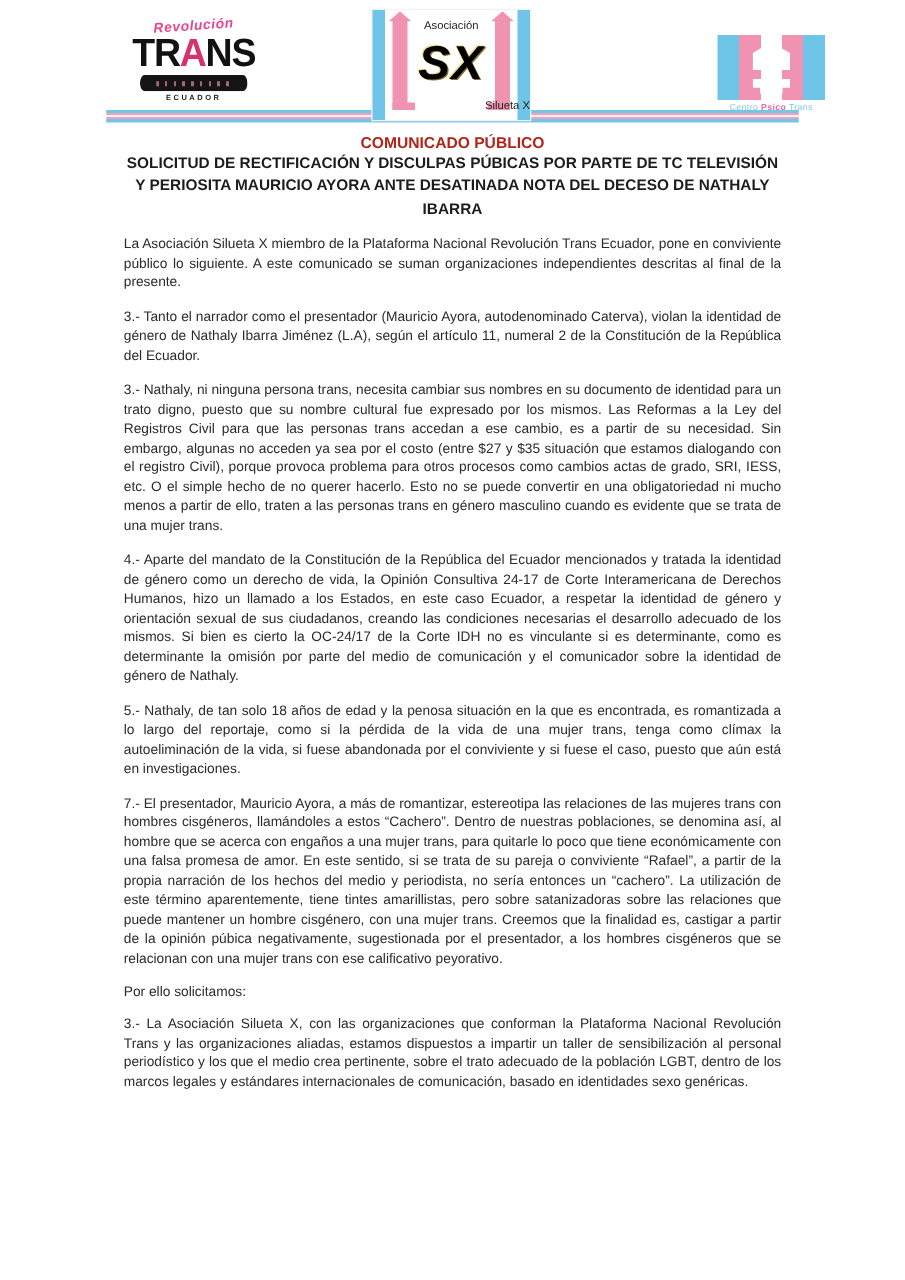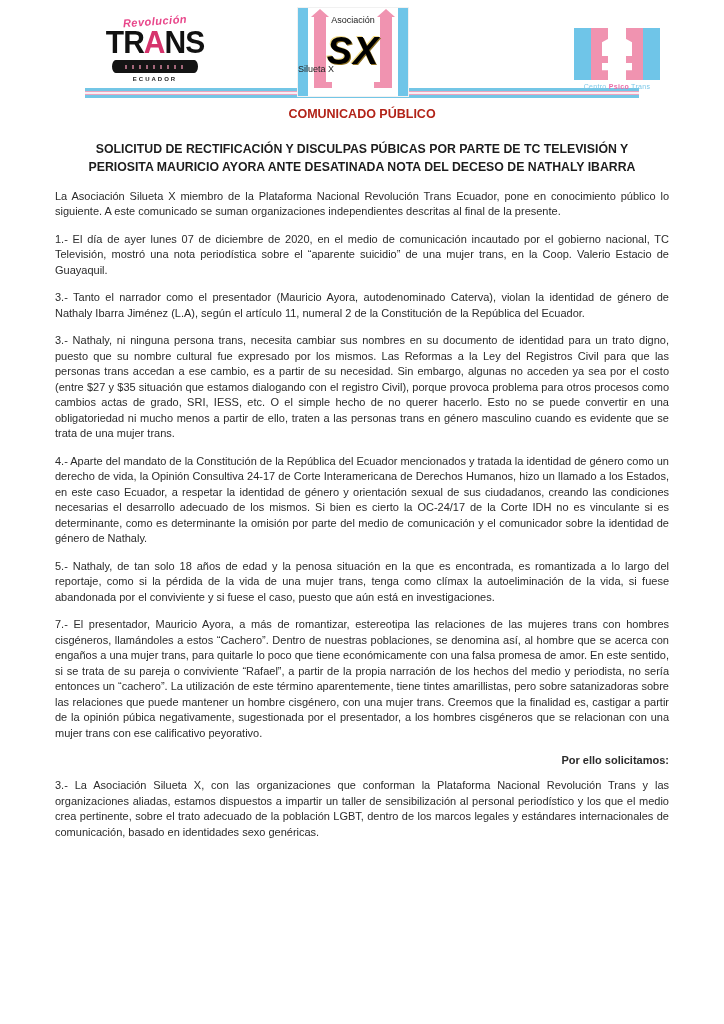--- a/index.html
+++ b/index.html
@@ -14,60 +14,60 @@
   
   .hdr{position:relative;height:88px;}
   .trans-logo{position:absolute;left:100px;top:16px;width:110px;text-align:center;line-height:1;}
   .trans-script{font-size:11px;font-style:italic;font-weight:bold;color:#e8468a;transform:rotate(-4deg);letter-spacing:.5px;}
   .trans-word{font-size:30px;font-weight:bold;color:#111;letter-spacing:-1px;transform:scaleY(1.05);margin-top:1px;}
   .trans-word .a-letter{color:#d6336c;}
   .trans-ribbon{position:relative;margin:2px auto 0;width:86px;height:13px;background:#141414;border-radius:4px/7px;
     background-image:repeating-linear-gradient(90deg, rgba(240,147,176,.65) 0 2px, rgba(20,20,20,0) 2px 7px);
     background-size:70% 4px;background-position:center;background-repeat:no-repeat;}
   .trans-country{margin-top:3px;font-size:6px;font-weight:bold;letter-spacing:2px;color:#222;}
-  .sx-logo{position:absolute;left:298px;top:8px;width:110px;height:88px;background:#fff;z-index:3;
+  .sx-logo{position:absolute;left:298px;top:8px;width:126px;height:88px;background:#fff;z-index:3;
     box-shadow:0 0 0 1px #f1f1f1;}
   .sx-stripe{position:absolute;top:0;bottom:0;width:10px;}
   .sx-stripe.l{left:0;background:#6fc5e8;}
   .sx-stripe.r{right:0;background:#6fc5e8;}
   .sx-bracket{position:absolute;top:8px;bottom:8px;width:12px;background:#f093b0;}
   .sx-bracket.l{left:16px;}
   .sx-bracket.r{right:16px;}
   .sx-bracket::before{content:"";position:absolute;top:-7px;left:50%;transform:translateX(-50%);
     border-left:9px solid transparent;border-right:9px solid transparent;border-bottom:8px solid #f093b0;}
   .sx-bracket::after{content:"";position:absolute;bottom:0;width:18px;height:6px;background:#f093b0;}
   .sx-bracket.l::after{left:0;}
   .sx-bracket.r::after{right:0;}
   .sx-top{position:absolute;top:7px;left:0;right:0;text-align:center;font-size:9px;color:#222;}
   .sx-letters{position:absolute;top:22px;left:0;right:0;text-align:center;
     font-size:38px;font-weight:bold;font-style:italic;color:#000000;
     text-shadow:1px 1px 0 #8a6d1f, -1px -1px 0 #f3dd8a;letter-spacing:1px;}
-  .sx-bottom{position:absolute;bottom:22px;left:0;right:0;text-align:left;font-size:9px;color:#222;}
+  .sx-bottom{position:absolute;bottom:7px;left:0;right:0;text-align:right;font-size:9px;color:#222;}
   .cpt-logo{position:absolute;left:574px;top:28px;width:86px;text-align:center;}
   .cpt-box{position:relative;width:86px;height:52px;
     background:linear-gradient(to right,#6fc5e8 0 20%,#f093b0 20% 40%,#ffffff 40% 60%,#f093b0 60% 80%,#6fc5e8 80% 100%);}
   .cpt-house{position:absolute;left:50%;top:6px;transform:translateX(-50%);width:30px;height:22px;background:#ffffff;
     clip-path:polygon(50% 0,100% 38%,100% 100%,0 100%,0 38%);}
   .cpt-feet{position:absolute;left:50%;bottom:5px;transform:translateX(-50%);width:30px;height:12px;background:#ffffff;
     clip-path:polygon(0 0,35% 0,35% 100%,65% 100%,65% 0,100% 0,100% 60%,80% 60%,80% 100%,20% 100%,20% 60%,0 60%);}
   .cpt-caption{margin-top:3px;font-size:7px;letter-spacing:.3px;}
   .cpt-caption .w1{color:#7ec8e8;}
   .cpt-caption .w2{color:#e96ba8;font-weight:bold;}
   .cpt-caption .w3{color:#7ec8e8;}
   
   .bar{margin:0 85px;}
   .bar-top{height:10px;
     background:linear-gradient(to bottom,#73c6e6 0 26%,#eca3be 26% 42%,#f6eff5 42% 58%,#eca3be 58% 74%,#73c6e6 74% 100%);}
   
-  .content{padding:0 55px;}
+  .content{padding:0 99px;}
   .kicker{margin-top:9px;text-align:center;font-weight:bold;font-size:12.5px;color:#b22318;}
-  .doc-title{margin:19px auto 0;max-width:580px;text-align:center;font-weight:bold;
+  .doc-title{margin:0 auto 0;max-width:580px;text-align:center;font-weight:bold;
     font-size:12.3px;line-height:1.5;color:#1c1c1c;}
   .para{margin:12px 0 0;font-size:11px;line-height:1.41;text-align:justify;color:#2b2b2b;}
-  .solicit{margin:13px 0 0;text-align:right;font-weight:bold;font-size:11px;color:#2b2b2b;}
+  .solicit{margin:13px 0 0;text-align:left;font-weight:normal;font-size:11px;color:#2b2b2b;}
 </style>
 </head>
 <body>
 
 <div class="page">
 
   <div class="hdr">
 
     <div class="trans-logo">
       <div class="trans-script">Revolución</div>
@@ -95,22 +95,21 @@
     </div>
 
   </div>
 
   <div class="bar bar-top"></div>
 
   <main class="content">
     <div class="kicker">COMUNICADO PÚBLICO</div>
     <h1 class="doc-title">SOLICITUD DE RECTIFICACIÓN Y DISCULPAS PÚBICAS POR PARTE DE TC TELEVISIÓN Y PERIOSITA MAURICIO AYORA ANTE DESATINADA NOTA DEL DECESO DE NATHALY IBARRA</h1>
 
-    <p class="para">La Asociación Silueta X miembro de la Plataforma Nacional Revolución Trans Ecuador, pone en conocimiento público lo siguiente. A este comunicado se suman organizaciones independientes descritas al final de la presente.</p>
-    <p class="para">1.- El día de ayer lunes 07 de diciembre de 2020, en el medio de comunicación incautado por el gobierno nacional, TC Televisión, mostró una nota periodística sobre el “aparente suicidio” de una mujer trans, en la Coop. Valerio Estacio de Guayaquil.</p>
+    <p class="para">La Asociación Silueta X miembro de la Plataforma Nacional Revolución Trans Ecuador, pone en conviviente público lo siguiente. A este comunicado se suman organizaciones independientes descritas al final de la presente.</p>
     <p class="para">3.- Tanto el narrador como el presentador (Mauricio Ayora, autodenominado Caterva), violan la identidad de género de Nathaly Ibarra Jiménez (L.A), según el artículo 11, numeral 2 de la Constitución de la República del Ecuador.</p>
     <p class="para">3.- Nathaly, ni ninguna persona trans, necesita cambiar sus nombres en su documento de identidad para un trato digno, puesto que su nombre cultural fue expresado por los mismos. Las Reformas a la Ley del Registros Civil para que las personas trans accedan a ese cambio, es a partir de su necesidad. Sin embargo, algunas no acceden ya sea por el costo (entre $27 y $35 situación que estamos dialogando con el registro Civil), porque provoca problema para otros procesos como cambios actas de grado, SRI, IESS, etc. O el simple hecho de no querer hacerlo. Esto no se puede convertir en una obligatoriedad ni mucho menos a partir de ello, traten a las personas trans en género masculino cuando es evidente que se trata de una mujer trans.</p>
     <p class="para">4.- Aparte del mandato de la Constitución de la República del Ecuador mencionados y tratada la identidad de género como un derecho de vida, la Opinión Consultiva 24-17 de Corte Interamericana de Derechos Humanos, hizo un llamado a los Estados, en este caso Ecuador, a respetar la identidad de género y orientación sexual de sus ciudadanos, creando las condiciones necesarias el desarrollo adecuado de los mismos. Si bien es cierto la OC-24/17 de la Corte IDH no es vinculante si es determinante, como es determinante la omisión por parte del medio de comunicación y el comunicador sobre la identidad de género de Nathaly.</p>
     <p class="para">5.- Nathaly, de tan solo 18 años de edad y la penosa situación en la que es encontrada, es romantizada a lo largo del reportaje, como si la pérdida de la vida de una mujer trans, tenga como clímax la autoeliminación de la vida, si fuese abandonada por el conviviente y si fuese el caso, puesto que aún está en investigaciones.</p>
     <p class="para">7.- El presentador, Mauricio Ayora, a más de romantizar, estereotipa las relaciones de las mujeres trans con hombres cisgéneros, llamándoles a estos “Cachero”. Dentro de nuestras poblaciones, se denomina así, al hombre que se acerca con engaños a una mujer trans, para quitarle lo poco que tiene económicamente con una falsa promesa de amor. En este sentido, si se trata de su pareja o conviviente “Rafael”, a partir de la propia narración de los hechos del medio y periodista, no sería entonces un “cachero”. La utilización de este término aparentemente, tiene tintes amarillistas, pero sobre satanizadoras sobre las relaciones que puede mantener un hombre cisgénero, con una mujer trans. Creemos que la finalidad es, castigar a partir de la opinión púbica negativamente, sugestionada por el presentador, a los hombres cisgéneros que se relacionan con una mujer trans con ese calificativo peyorativo.</p>
 
     <div class="solicit">Por ello solicitamos:</div>
 
     <p class="para">3.- La Asociación Silueta X, con las organizaciones que conforman la Plataforma Nacional Revolución Trans y las organizaciones aliadas, estamos dispuestos a impartir un taller de sensibilización al personal periodístico y los que el medio crea pertinente, sobre el trato adecuado de la población LGBT, dentro de los marcos legales y estándares internacionales de comunicación, basado en identidades sexo genéricas.</p>
   </main>

